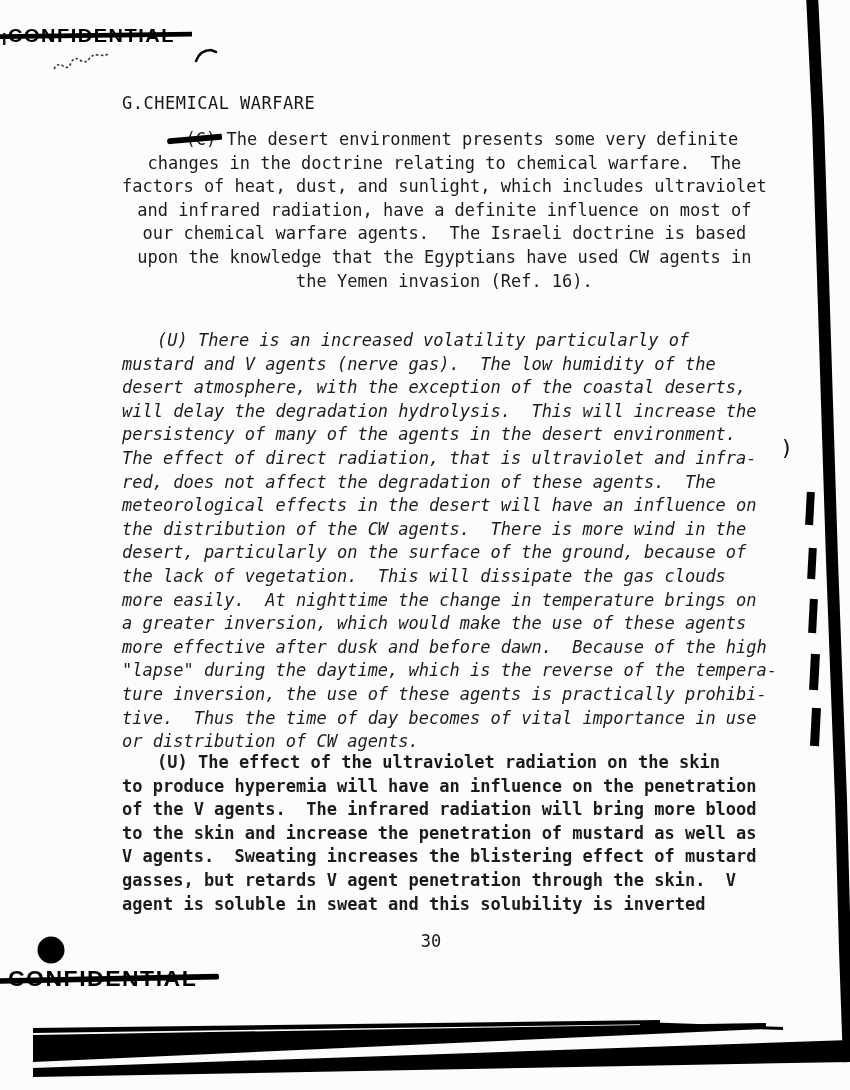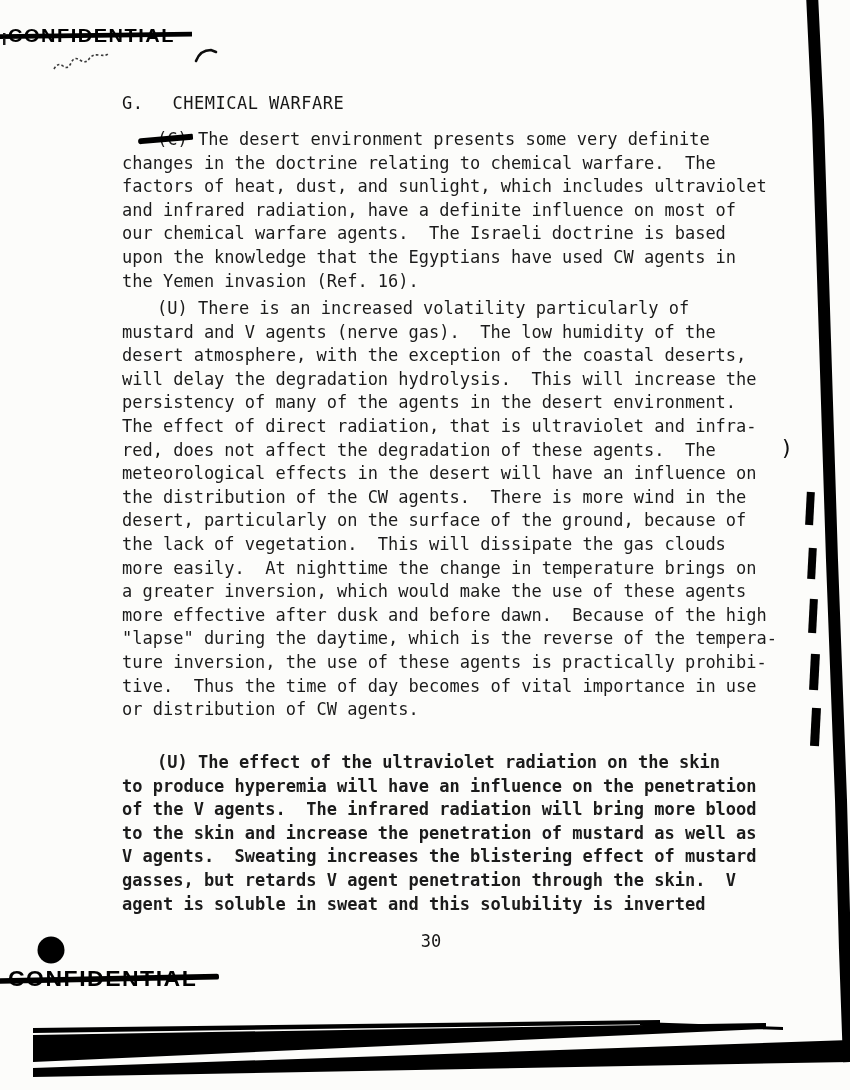--- a/index.html
+++ b/index.html
@@ -26,28 +26,28 @@
   .banner-bottom{top:965px;}
   .banner-bottom .banner-text{font-size:23px;transform:scaleY(0.95);}
   .banner-bottom .banner-text::after{
     content:"";position:absolute;left:-22px;right:-22px;top:11px;height:6px;
     background:#000;transform:rotate(-1.2deg);border-radius:2px;
   }
   .heading{
     position:absolute;left:122px;top:93px;
     font-size:17px;letter-spacing:.5px;white-space:pre;color:#161616;
   }
-  .heading .title{margin-left:29px;}
+  .heading .title{}
   .para{
     position:absolute;left:122px;
     font-size:17px;line-height:23.6px;
     white-space:pre;text-indent:35px;color:#1b1b1b;
   }
-  .para-1{top:128px;}
-  .para-2{top:297px;}
+  .para-1{top:128px;text-align:center;}
+  .para-2{top:329px;font-style:italic;}
   .para-3{top:751px;font-weight:bold;}
   .struck-marker{position:relative;}
   .struck-marker::after{
     content:"";position:absolute;left:-19px;right:-5px;top:7px;height:5.5px;
     background:#000;transform:rotate(-5deg);border-radius:3px 1px 1px 3px;
   }
   .page-number{
     position:absolute;top:931px;left:6px;width:100%;
     text-align:center;font-size:17px;color:#161616;
   }

